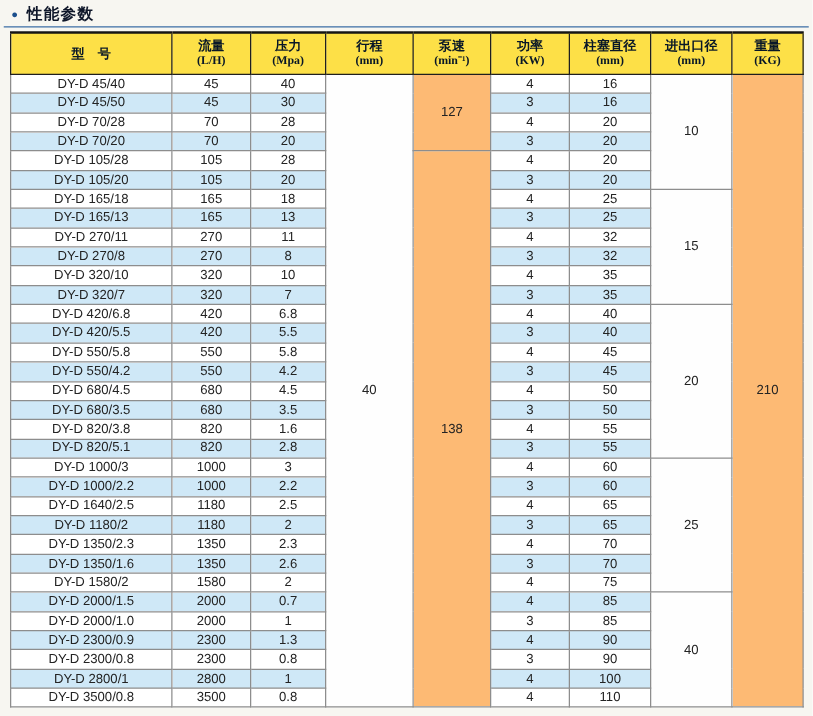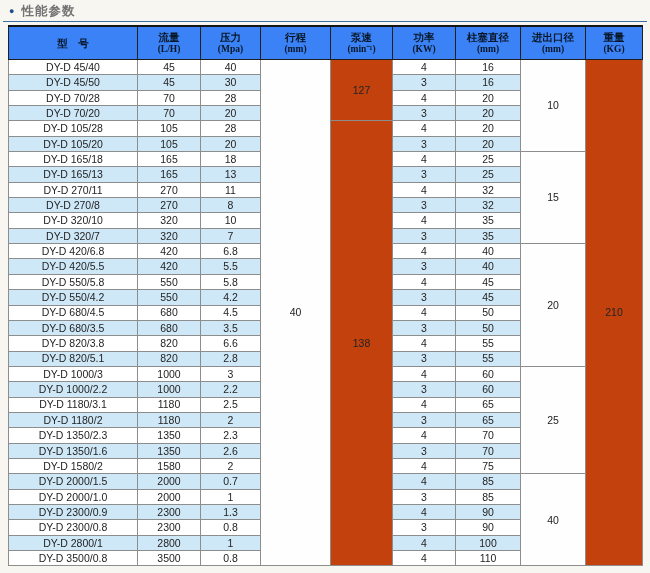--- a/index.html
+++ b/index.html
@@ -11,54 +11,54 @@
   }
   .page{position:relative;width:650px;height:573px;}
   .section-title{
     display:flex;align-items:center;gap:7px;
     padding:4px 0 2px 9px;height:15px;
   }
   .bullet{
     color:#1c4f8c;font-size:9px;line-height:9px;
   }
   .title-text{
-    color:#737373;font-weight:bold;font-size:12.5px;letter-spacing:1px;
+    color:#0f172a;font-weight:bold;font-size:12.5px;letter-spacing:1px;
   }
   .title-rule{
     margin:0 3px 0 3px;
     border-bottom:1.5px solid #3d6ea5;
     height:0;
   }
   table.spec{
     border-collapse:collapse;table-layout:fixed;
     width:634px;margin:3px 0 0 8px;
     background:#fff;
   }
   table.spec th{
-    background:#3b82f6;
+    background:#fde047;
     border:1px solid #1f1f1f;
     border-top:2px solid #151515;
     color:#081727;
     font-size:10.5px;font-weight:bold;
     height:30px;padding:1px 0;line-height:1.2;
     text-align:center;vertical-align:middle;
   }
   .h-unit{font-size:9.5px;font-family:Liberation Serif, serif;}
   .h-unit:empty{display:none;}
   table.spec td{
     border:1px solid #8d8d8d;
     text-align:center;vertical-align:middle;
     font-size:10.5px;color:#232323;
     height:14.35px;padding:0;line-height:1;
     overflow:hidden;white-space:nowrap;
   }
   tr.odd  td.data{background:#ffffff;}
   tr.even td.data{background:#cfe8f7;}
   td.merge-white{background:#fefefe;}
-  td.merge-blue{background:#c2410c;}
+  td.merge-blue{background:#fdba74;}
 </style>
 </head>
 <body>
 
 <div class="page">
 
   <div class="section-title">
     <span class="bullet">●</span>
     <span class="title-text">性能参数</span>
   </div>
@@ -245,21 +245,21 @@
         <tr class="even">
           <td class="data">DY-D 680/3.5</td>
           <td class="data">680</td>
           <td class="data">3.5</td>
           <td class="data">3</td>
           <td class="data">50</td>
         </tr>
         <tr class="odd">
           <td class="data">DY-D 820/3.8</td>
           <td class="data">820</td>
-          <td class="data">6.6</td>
+          <td class="data">1.6</td>
           <td class="data">4</td>
           <td class="data">55</td>
         </tr>
         <tr class="even">
           <td class="data">DY-D 820/5.1</td>
           <td class="data">820</td>
           <td class="data">2.8</td>
           <td class="data">3</td>
           <td class="data">55</td>
         </tr>
@@ -272,21 +272,21 @@
           <td class="merge-white" rowspan="7">25</td>
         </tr>
         <tr class="even">
           <td class="data">DY-D 1000/2.2</td>
           <td class="data">1000</td>
           <td class="data">2.2</td>
           <td class="data">3</td>
           <td class="data">60</td>
         </tr>
         <tr class="odd">
-          <td class="data">DY-D 1180/3.1</td>
+          <td class="data">DY-D 1640/2.5</td>
           <td class="data">1180</td>
           <td class="data">2.5</td>
           <td class="data">4</td>
           <td class="data">65</td>
         </tr>
         <tr class="even">
           <td class="data">DY-D 1180/2</td>
           <td class="data">1180</td>
           <td class="data">2</td>
           <td class="data">3</td>

